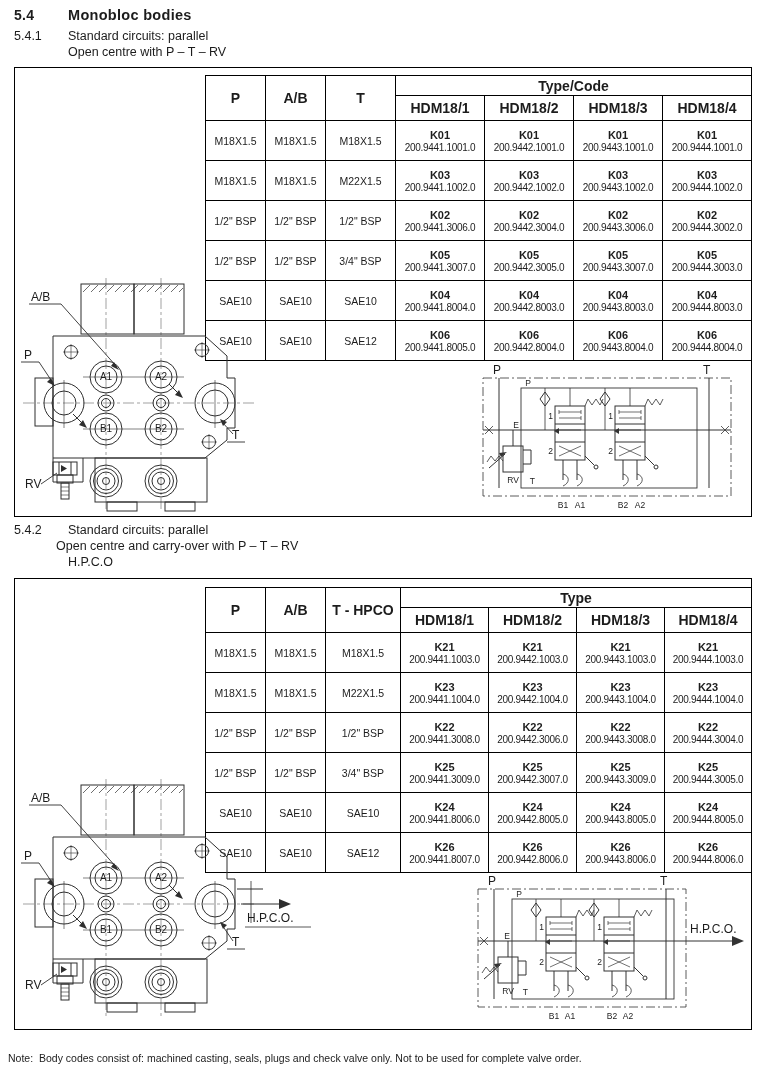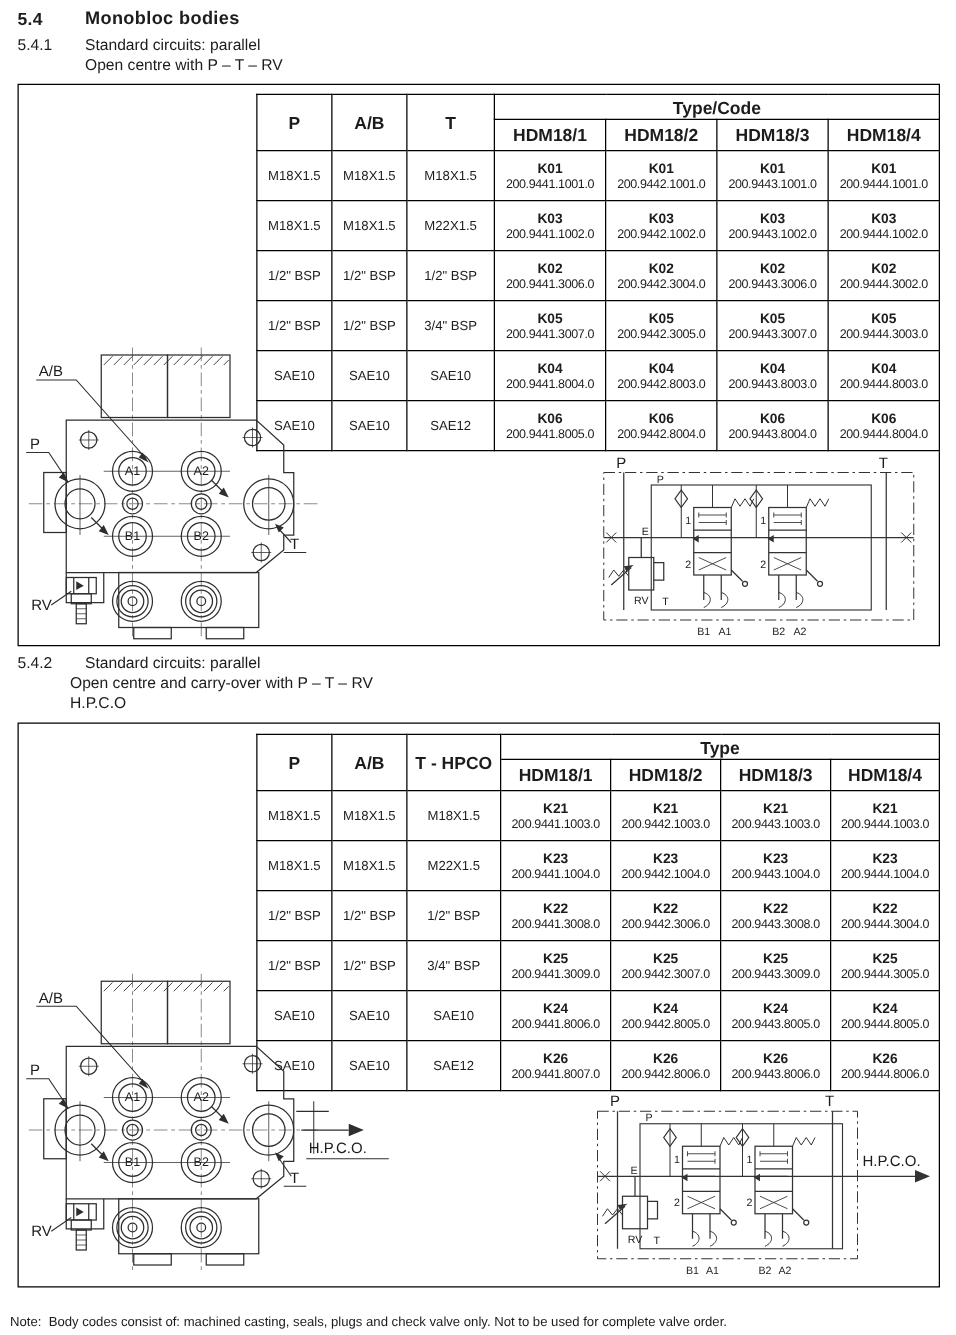--- a/index.html
+++ b/index.html
@@ -348,21 +348,21 @@
     <text class="sm" x="88" y="146" text-anchor="middle">B1</text>
     <text class="sm" x="105" y="146" text-anchor="middle">A1</text>
     <text class="sm" x="148" y="146" text-anchor="middle">B2</text>
     <text class="sm" x="165" y="146" text-anchor="middle">A2</text>
   </svg>
 </div>
 
 <div class="abs s-num" style="left:14px;top:523px;">5.4.2</div>
 <div class="abs s-line" style="left:68px;top:523px;">Standard circuits: parallel</div>
 <div class="abs s-line" style="left:56px;top:539px;">Open centre and carry-over with P – T – RV</div>
-<div class="abs s-line" style="left:56px;top:555px;">H.P.C.O</div>
+<div class="abs s-line" style="left:68px;top:555px;">H.P.C.O</div>
 
 <div class="abs frame" style="left:14px;top:578px;width:736px;height:450px;">
 
   <table class="spec abs" style="left:190px;top:8px;width:546px;">
     <colgroup>
         <col style="width:60px">
         <col style="width:60px">
         <col style="width:75px">
         <col style="width:88px">
         <col style="width:88px">

